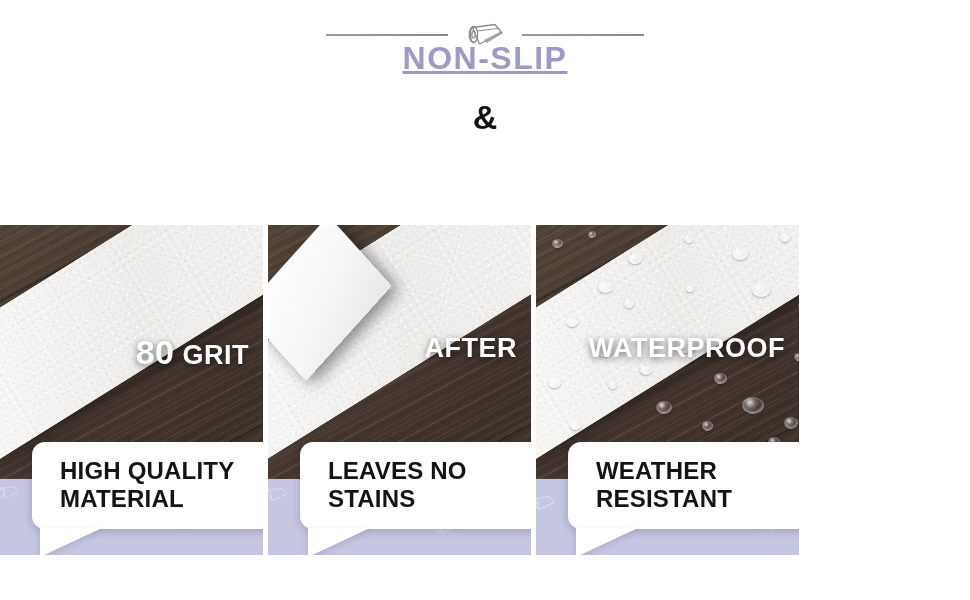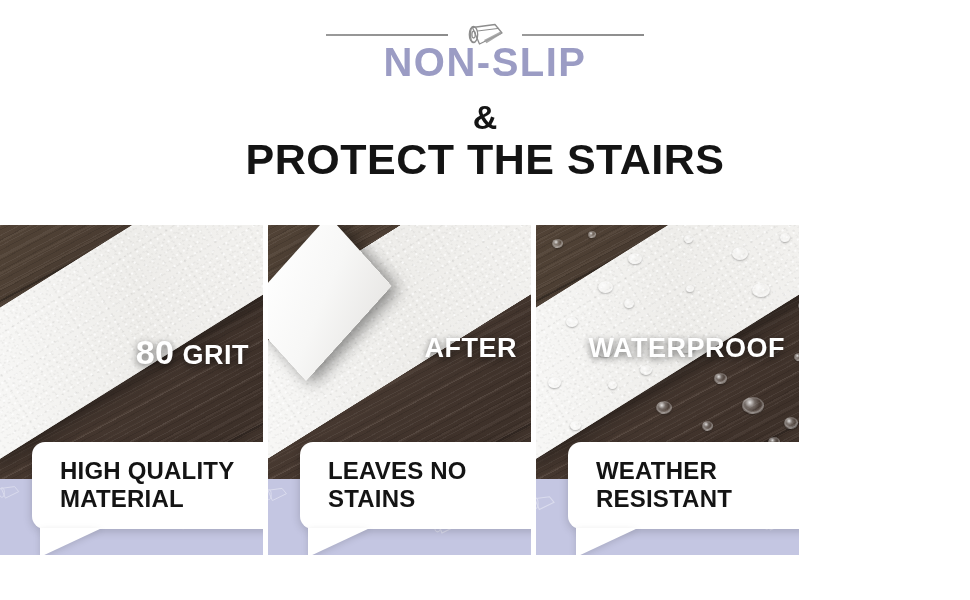--- a/index.html
+++ b/index.html
@@ -47,25 +47,26 @@
     height: 30px;
     display: block;
   }
 
   .title-nonslip {
     position: absolute;
     top: 42px;
     left: 0;
     width: 970px;
     text-align: center;
-    font-size: 40px;
+    font-size: 32px;
     font-weight: bold;
     letter-spacing: 1.5px;
     color: #9b9cc4;
     line-height: 1;
+    text-decoration: underline;
   }
 
   .title-amp {
     position: absolute;
     top: 100px;
     left: 0;
     width: 970px;
     text-align: center;
     font-size: 34px;
     font-weight: bold;
@@ -290,21 +291,20 @@
         <path d="M15.6 11 L36.5 8.4" stroke-width="1"></path>
       </g>
       <path d="M22 20 L38.5 11.5 L40.2 13.6 L24.5 23.2 Z" fill="#9b9b9b" stroke="none" opacity="0.85"></path>
     </svg>
 
     <span class="rule right"></span>
   </div>
 
   <div class="title-nonslip">NON-SLIP</div>
   <div class="title-amp">&amp;</div>
-  <div class="title-protect">PROTECT THE STAIRS</div>
 </div>
 
 <div class="panels">
 
   <div class="panel">
     <div class="wood"></div>
     <div class="strip strip-main"></div>
     <div class="lav-band">
       <svg class="lav-pattern" viewBox="0 0 320 76" preserveAspectRatio="none">
         <g fill="none" stroke="#ffffff" stroke-width="1.6" opacity="0.75">

